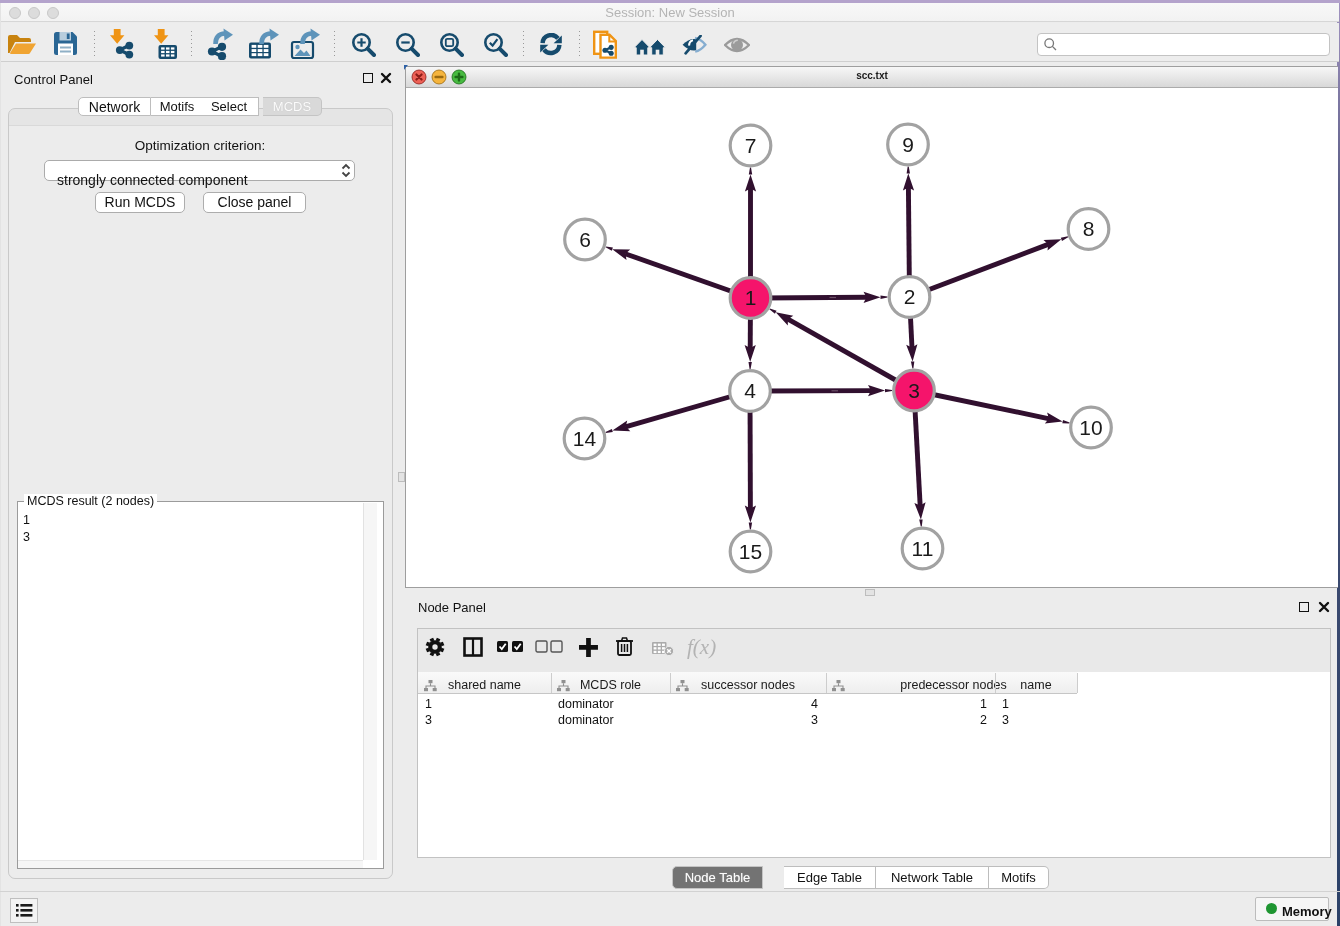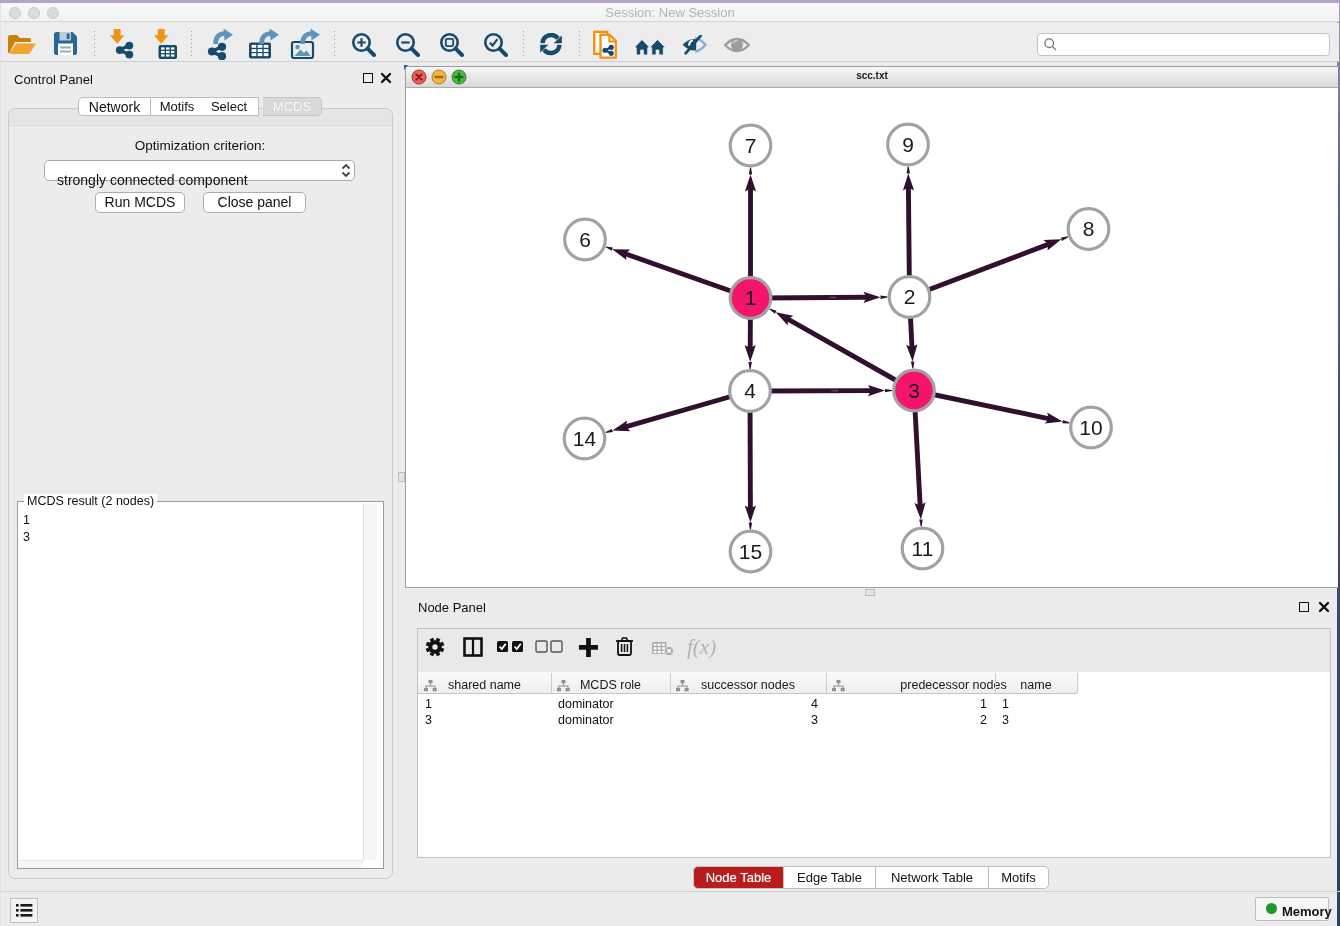--- a/index.html
+++ b/index.html
@@ -410,21 +410,21 @@
     <div class="abs" style="left:826px;top:697px;width:161px;text-align:right;font-size:12.5px;color:#111;">1</div>
     <div class="abs" style="left:1002px;top:697px;font-size:12.5px;color:#111;">1</div>
     <div class="abs" style="left:425px;top:713px;font-size:12.5px;color:#111;">3</div>
     <div class="abs" style="left:558px;top:713px;font-size:12.5px;color:#111;">dominator</div>
     <div class="abs" style="left:670px;top:713px;width:148px;text-align:right;font-size:12.5px;color:#111;">3</div>
     <div class="abs" style="left:826px;top:713px;width:161px;text-align:right;font-size:12.5px;color:#111;">2</div>
     <div class="abs" style="left:1002px;top:713px;font-size:12.5px;color:#111;">3</div>
   </div>
 
 <div id="bottabs">
-    <div class="abs" style="left:693px;top:866px;width:91px;height:23px;background:#b91c1c;border:1px solid #c4c4c4;border-radius:5px 0 0 5px;text-align:center;font-size:13px;color:#fcfcfc;line-height:22px;text-shadow:0 0 1px #bbb;">Node Table</div>
+    <div class="abs" style="left:672px;top:866px;width:91px;height:23px;background:#737373;border:1px solid #c4c4c4;border-radius:5px 0 0 5px;text-align:center;font-size:13px;color:#fcfcfc;line-height:22px;text-shadow:0 0 1px #bbb;">Node Table</div>
     <div class="abs" style="left:784px;top:866px;width:92px;height:23px;background:#ffffff;border:1px solid #bdbdbd;border-left:none;text-align:center;font-size:13px;color:#111;line-height:22px;">Edge Table</div>
     <div class="abs" style="left:876px;top:866px;width:113px;height:23px;background:#ffffff;border:1px solid #bdbdbd;border-left:none;text-align:center;font-size:13px;color:#111;line-height:22px;">Network Table</div>
     <div class="abs" style="left:989px;top:866px;width:60px;height:23px;background:#ffffff;border:1px solid #bdbdbd;border-left:none;border-radius:0 5px 5px 0;text-align:center;font-size:13px;color:#111;line-height:22px;">Motifs</div>
   </div>
 
 <div class="abs" style="left:0;top:891px;width:1340px;height:1px;background:#d2d2d2;"></div>
 <div class="abs" style="left:10px;top:898px;width:28px;height:25px;background:#f3f3f3;border:1px solid #bfbfbf;"></div>
 <svg class="abs" style="left:16px;top:904px;" width="17" height="13" viewBox="0 0 17 13">
     <g fill="#1a1a1a">
       <rect x="0" y="0" width="2.6" height="2.6"></rect>

